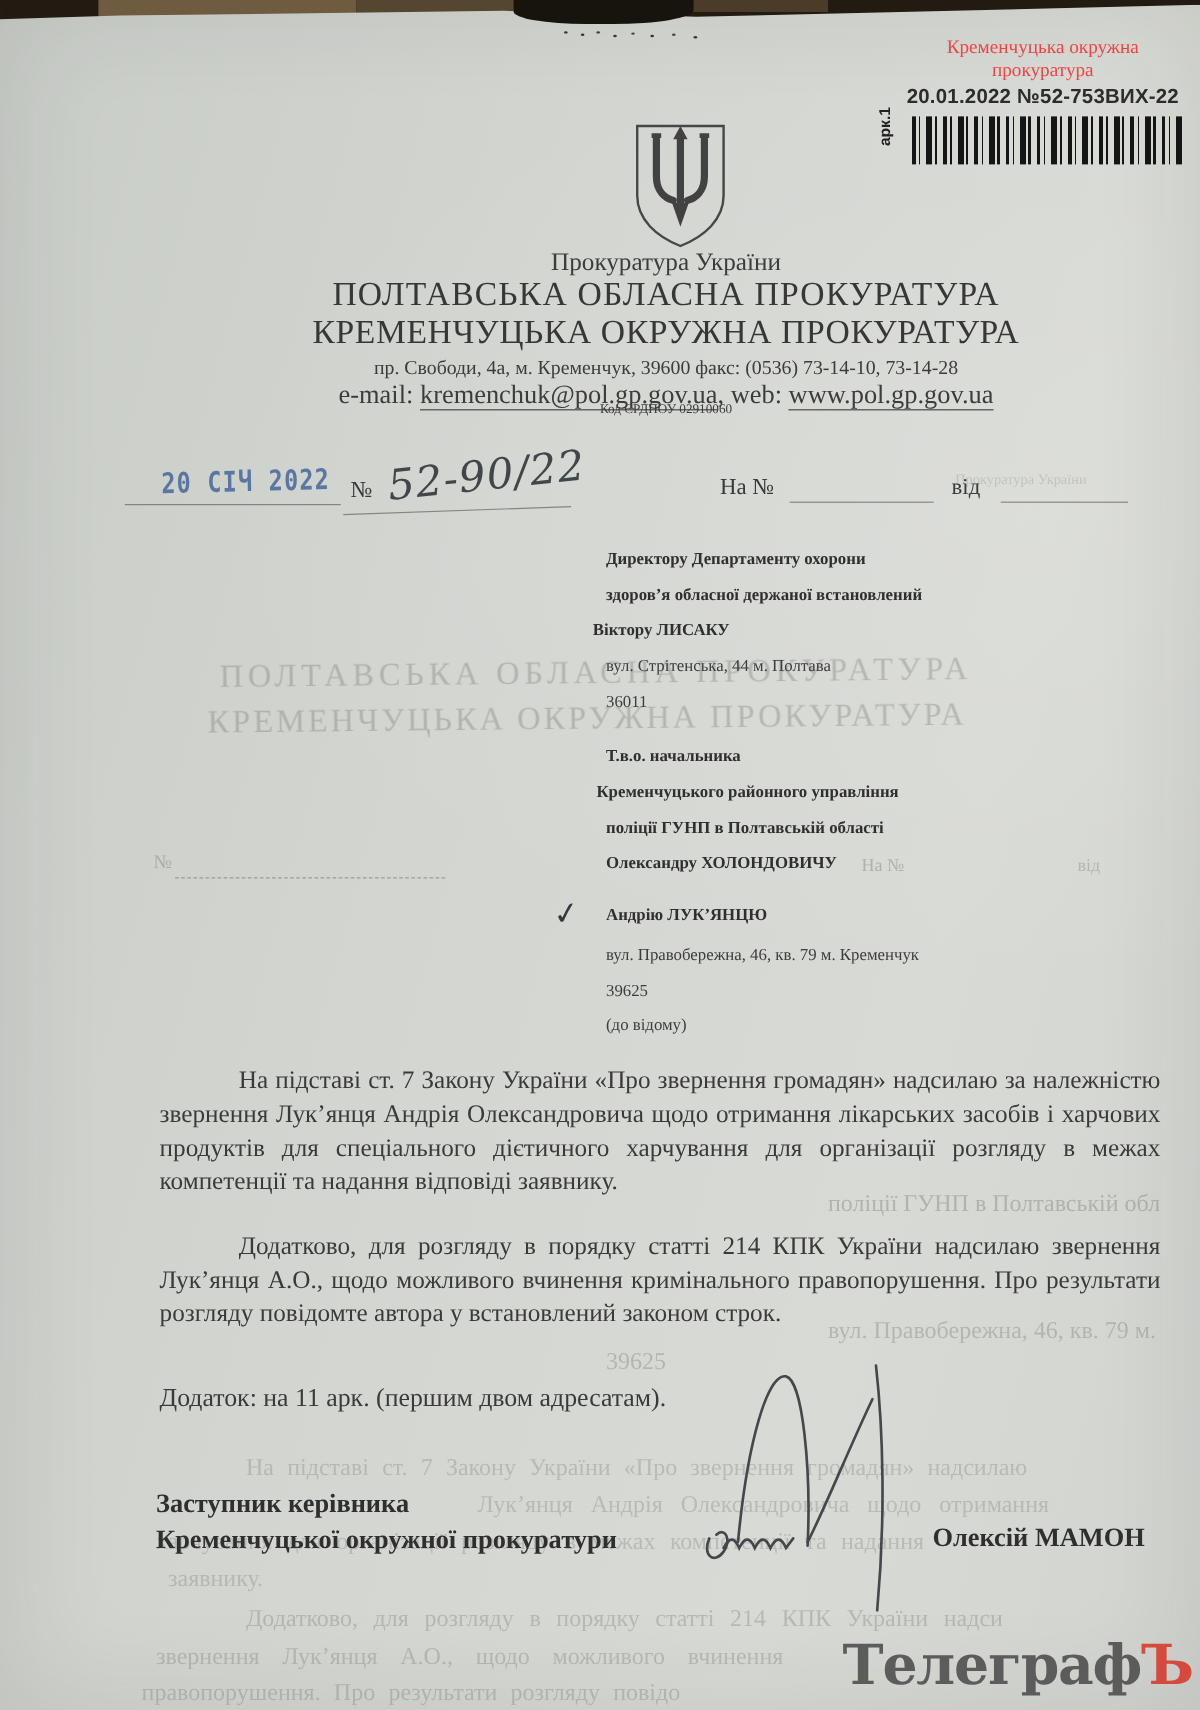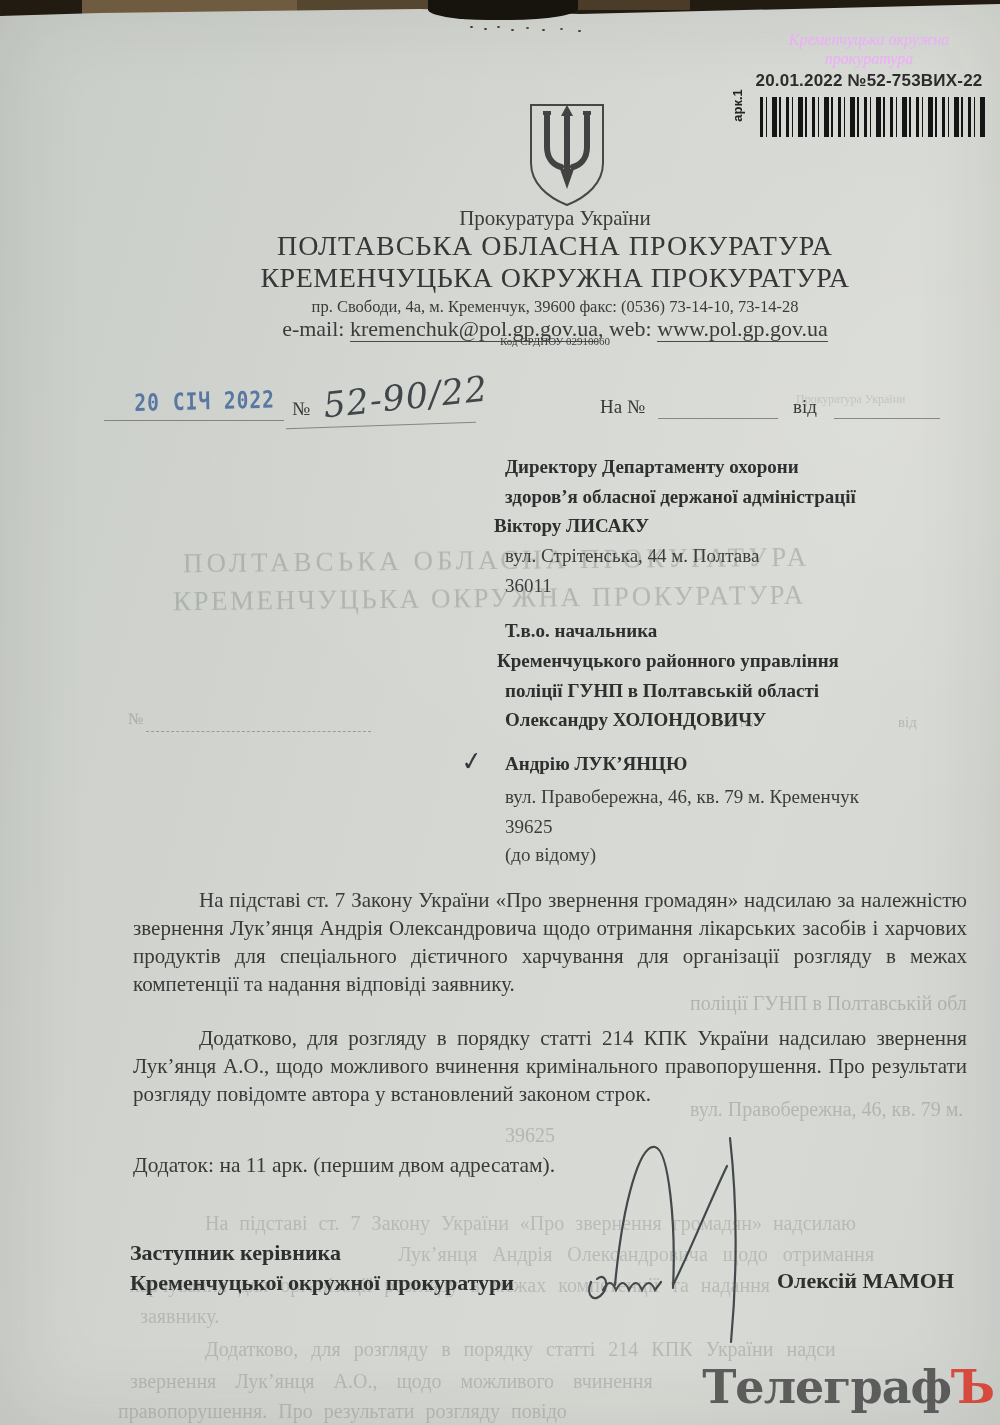--- a/index.html
+++ b/index.html
@@ -19,21 +19,21 @@
     box-shadow:inset 0 0 90px rgba(40,40,30,.10);}
   .smudge{position:absolute;left:428px;top:-6px;width:150px;height:26px;background:#17130d;border-radius:0 0 45% 40%;z-index:2;}
   .speck{position:absolute;left:470px;top:26px;width:3px;height:2px;background:#3a342b;border-radius:50%;z-index:2;
     box-shadow:14px 2px 0 #3a342b,27px 0 0 #463f33,41px 3px 0 #3a342b,56px 1px 0 #514935,72px 3px 0 #3a342b,90px 2px 0 #514935,108px 4px 0 #3a342b;}
 
   .abs{position:absolute;z-index:3;}
   .ink{color:var(--ink);}
   .ctr{left:110px;right:0;text-align:center;}
 
   
-  .corner-line{font-size:16px;line-height:19px;color:#f0abfc;text-align:center;font-style:italic;}
+  .corner-line{font-size:16px;line-height:19px;color:#ef4444;text-align:center;}
   .corner{right:10px;top:30px;width:242px;}
   .corner-ref{font-family:"Liberation Sans",sans-serif;font-weight:bold;font-size:17px;color:#2c2c2c;margin-top:3px;text-align:center;letter-spacing:.2px;}
   .barcode{margin:6px 0 0 12px;width:226px;height:40px;
     background:repeating-linear-gradient(90deg,#151515 0 3px,transparent 3px 6px,#151515 6px 7px,transparent 7px 12px,#151515 12px 17px,transparent 17px 19px,#151515 19px 21px,transparent 21px 26px);}
   .ark{right:246px;top:98px;font-family:"Liberation Sans",sans-serif;font-weight:600;font-size:13px;color:#222;transform:rotate(-90deg);}
 
   
   .h-agency{top:206px;font-size:21px;color:#3c3c3c;}
   .h-t1{top:230px;font-size:28px;letter-spacing:1px;color:#373737;}
   .h-t2{top:262px;font-size:28px;letter-spacing:.5px;color:#373737;}
@@ -48,21 +48,21 @@
   .stamp-line{left:104px;top:420px;width:180px;}
   .no-label{left:292px;top:398px;font-size:19px;}
   .hand-no{left:323px;top:377px;font-family:"DejaVu Serif",serif;font-style:italic;font-size:35px;color:#41464b;transform:rotate(-6deg);letter-spacing:1px;}
   .hand-line{left:286px;top:425px;width:190px;transform:rotate(-2deg);}
   .na-no{left:600px;top:396px;font-size:19px;}
   .na-line{left:658px;top:418px;width:120px;}
   .vid{left:793px;top:396px;font-size:19px;}
   .vid-line{left:834px;top:418px;width:106px;}
 
   
-  .rcpt{font-size:19px;line-height:30px;}
+  .rcpt{font-size:14px;line-height:30px;}
   .rb{font-weight:bold;color:#2f2f2f;}
   .rr{color:#3d3d3d;}
   .check{left:461px;top:746px;font-size:26px;color:#35393d;transform:rotate(-8deg);}
 
   
   .para{left:133px;width:834px;font-size:21px;line-height:28px;color:#3a3a3a;text-align:justify;text-indent:66px;}
   .p1{top:886px;}
   .p2{top:1024px;}
   .attach{left:133px;top:1153px;font-size:21.5px;color:#3a3a3a;}
 
@@ -147,21 +147,21 @@
   <div class="abs line stamp-line"></div>
   <div class="abs ink no-label">№</div>
   <div class="abs hand-no">52-90/22</div>
   <div class="abs line hand-line"></div>
   <div class="abs ink na-no">На №</div>
   <div class="abs line na-line"></div>
   <div class="abs ink vid">від</div>
   <div class="abs line vid-line"></div>
 
   <div class="abs rcpt rb" style="left:505px;top:452px;">Директору Департаменту охорони</div>
-  <div class="abs rcpt rb" style="left:505px;top:482px;">здоров’я обласної держаної адміністрації</div>
+  <div class="abs rcpt rb" style="left:505px;top:482px;">здоров’я обласної держаної встановлений</div>
   <div class="abs rcpt rb" style="left:494px;top:511px;">Віктору ЛИСАКУ</div>
   <div class="abs rcpt rr" style="left:505px;top:541px;">вул. Стрітенська, 44 м. Полтава</div>
   <div class="abs rcpt rr" style="left:505px;top:571px;">36011</div>
 
   <div class="abs rcpt rb" style="left:505px;top:616px;">Т.в.о. начальника</div>
   <div class="abs rcpt rb" style="left:497px;top:646px;">Кременчуцького районного управління</div>
   <div class="abs rcpt rb" style="left:505px;top:676px;">поліції ГУНП в Полтавській області</div>
   <div class="abs rcpt rb" style="left:505px;top:705px;">Олександру ХОЛОНДОВИЧУ</div>
 
   <div class="abs check">✓</div>

